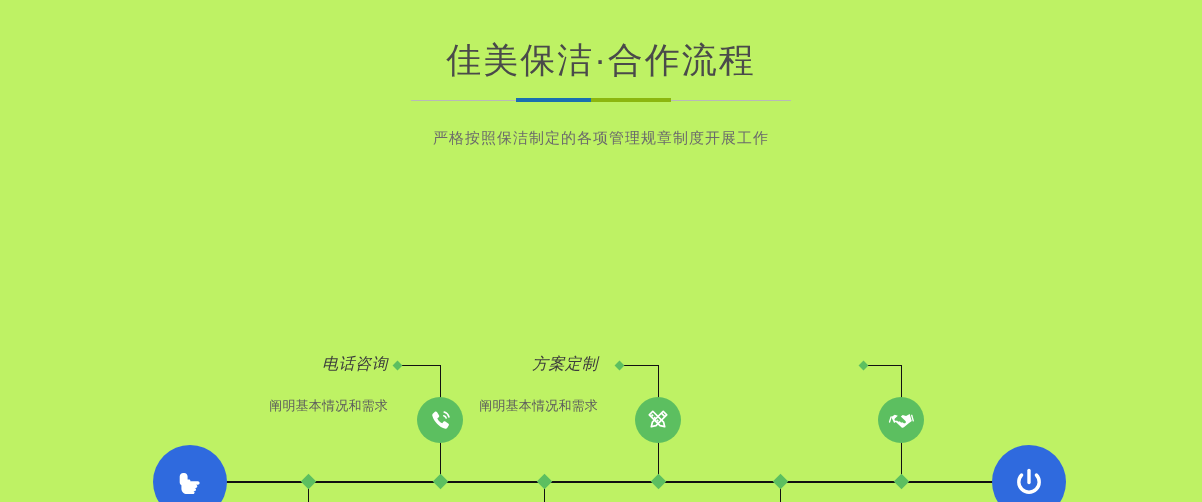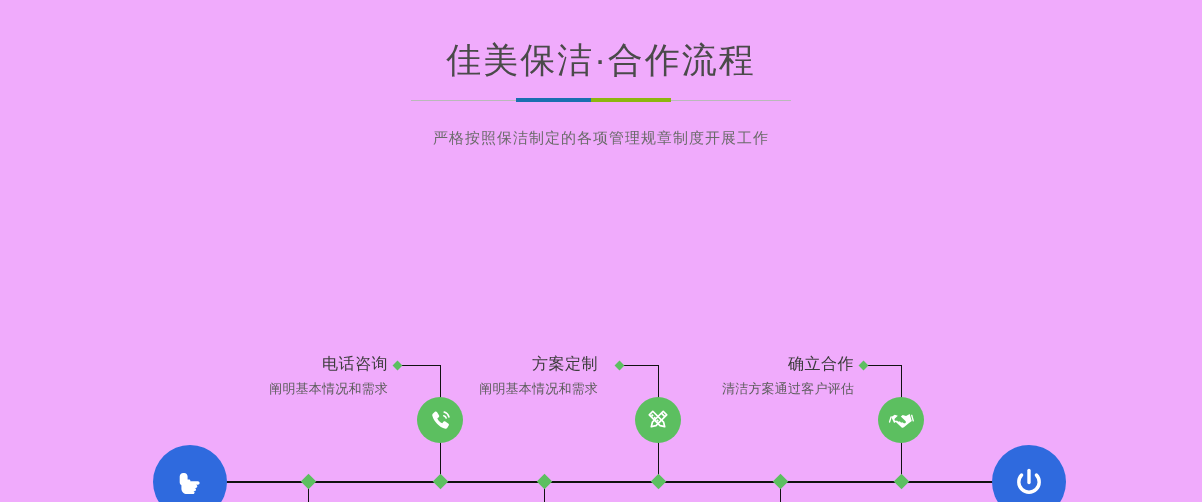--- a/index.html
+++ b/index.html
@@ -7,21 +7,21 @@
     width: 1202px;
     height: 502px;
     background: #ffffff;
     font-family: "Liberation Sans", "DejaVu Sans", sans-serif;
     overflow: hidden;
   }
   #root {
     position: relative;
     width: 1202px;
     height: 502px;
-    background: #f0abfc;
+    background: #bef264;
   }
 
   
   .header {
     position: absolute;
     left: 0;
     top: 0;
     width: 1202px;
     text-align: center;
   }
@@ -161,25 +161,25 @@
   .lbl-title {
     font-size: 16px;
     line-height: 21px;
     color: #3c3c3c;
     letter-spacing: 0.5px;
   }
   .lbl-desc {
     font-size: 13px;
     line-height: 19px;
     color: #5d5d5d;
-    margin-top: 5px;
+    margin-top: 22px;
     letter-spacing: 0.2px;
   }
   .lbl-top { text-align: right; }
-  .lbl-top .lbl-title { padding-right: 0; }
+  .lbl-top .lbl-title { padding-right: 0; font-style: italic; }
 </style>
 </head>
 <body>
 
 <div id="root">
 
   <div class="header">
     <div class="page-title">佳美保洁·合作流程</div>
     <div class="divider-wrap">
       <div class="divider-base"></div>
@@ -281,23 +281,19 @@
                      0.6-0.6 0.6-1.5 0-2.1 l-4.8-4.6 2.0-1.6 3.4 1.2 3.8-2.2 2.2 7.4
                      -3.2 2.2 -5.0 4.2 c-0.8 0.6-1.9 0.6-2.6-0.1 l-5.8-5.4 -1.8 1.0 z"></path>
           </g>
           <g stroke="#ffffff" stroke-width="1.4" fill="none" stroke-linecap="round">
             <path d="M3.2 10.2 L1.6 15.6"></path>
             <path d="M24.6 8.6 L26.2 14.4"></path>
           </g>
         </svg>
       </span>
     </div>
-    <div class="lbl lbl-top" style="left:600px; top:193px; width:254px;">
-      <div class="lbl-title">确立合作</div>
-      <div class="lbl-desc">清洁方案通过客户评估</div>
-    </div>
 
     <div class="conn-v" style="left:780px; top:321px; height:118px;"></div>
 
     <div class="diamond" style="left:775px; top:316px;"></div>
 
   </div>
 </div>
 
 </body></html>

